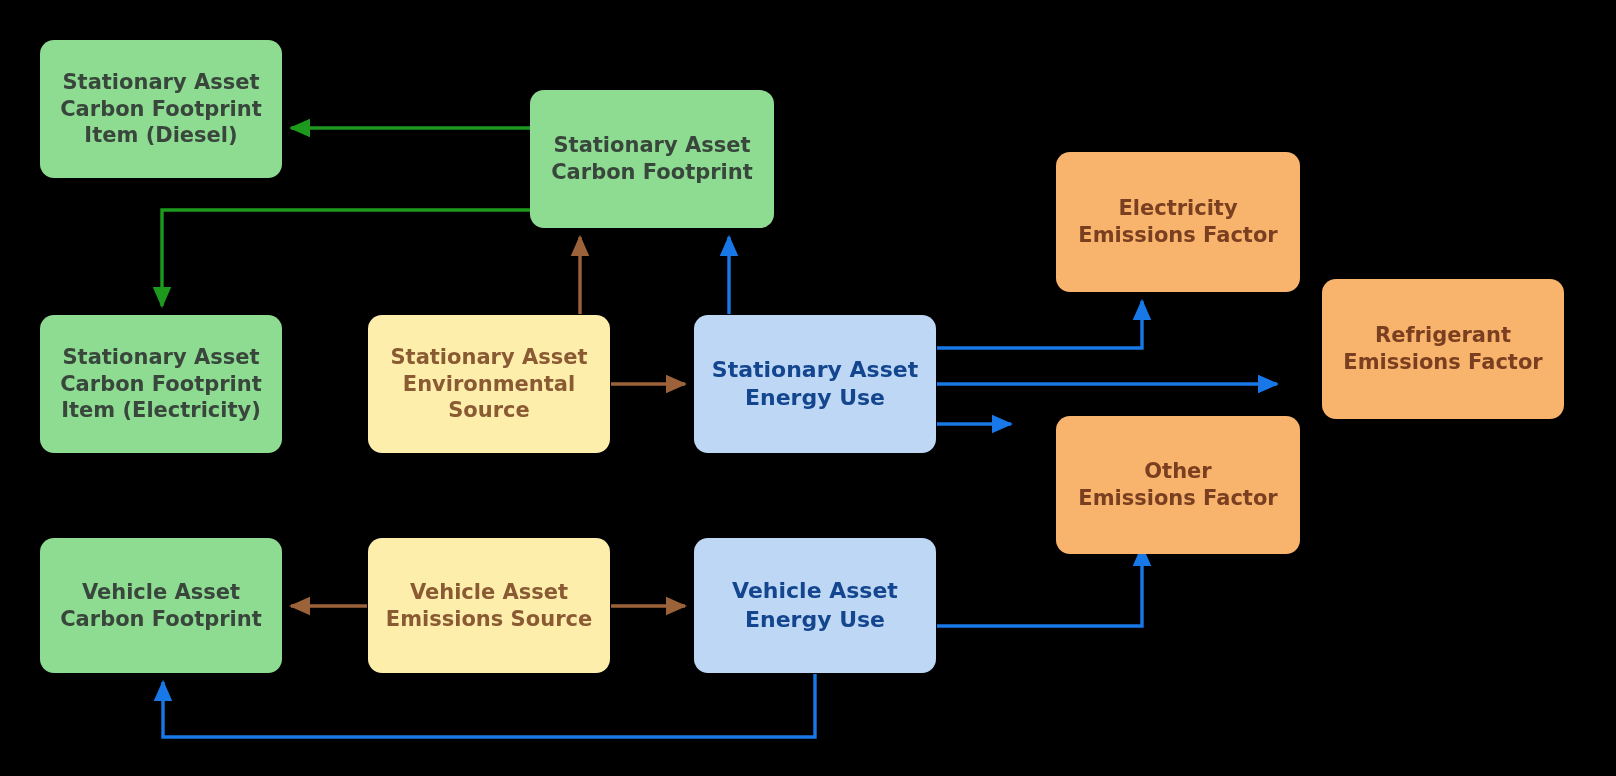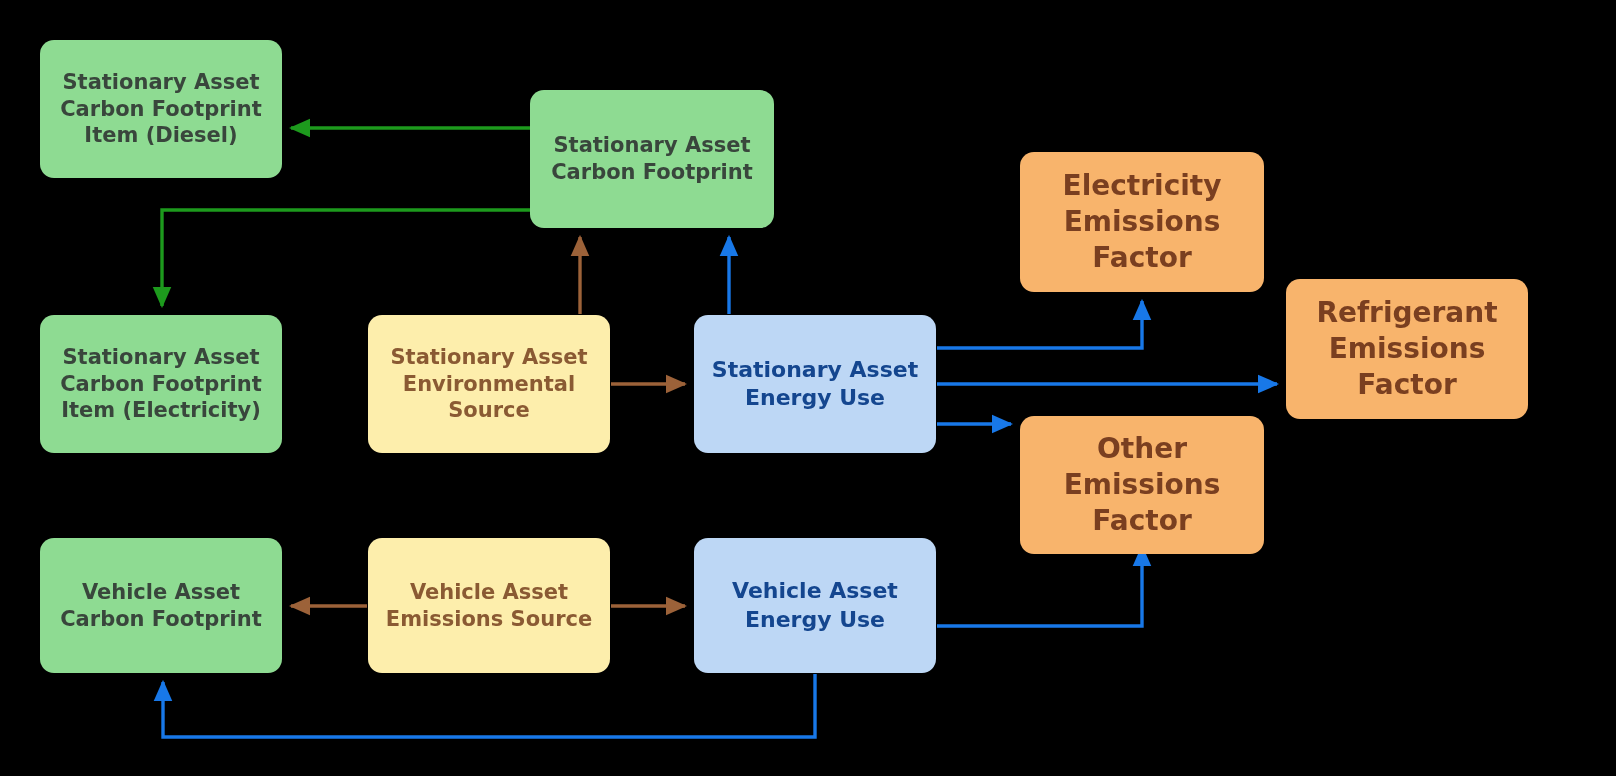--- a/index.html
+++ b/index.html
@@ -21,21 +21,21 @@
     text-align:center;
     font-weight:700;
     line-height:1.28;
     white-space:pre-line;
     padding:6px 4px;
     z-index:2;
   }
   .n-green{background:#8edb92;color:#39463c;font-size:21px;}
   .n-yellow{background:#fdeeac;color:#8a5a33;font-size:21px;}
   .n-blue{background:#bdd7f5;color:#14468f;font-size:22px;}
-  .n-orange{background:#f8b46c;color:#7a3f20;font-size:28px;}
+  .n-orange{background:#f8b46c;color:#7a3f20;font-size:21px;margin-left:36px;}
 </style>
 </head>
 <body>
 
 <div id="stage">
   <svg id="edges" viewBox="0 0 1616 776" xmlns="http://www.w3.org/2000/svg">
       <defs>
         <marker id="arrow-green" viewBox="0 0 10 10" refX="9" refY="5" markerWidth="6.2" markerHeight="6.2" orient="auto-start-reverse" markerUnits="strokeWidth">
           <path d="M 0 0.6 L 10 5 L 0 9.4 z" fill="#1d9a1d"></path>
         </marker>

